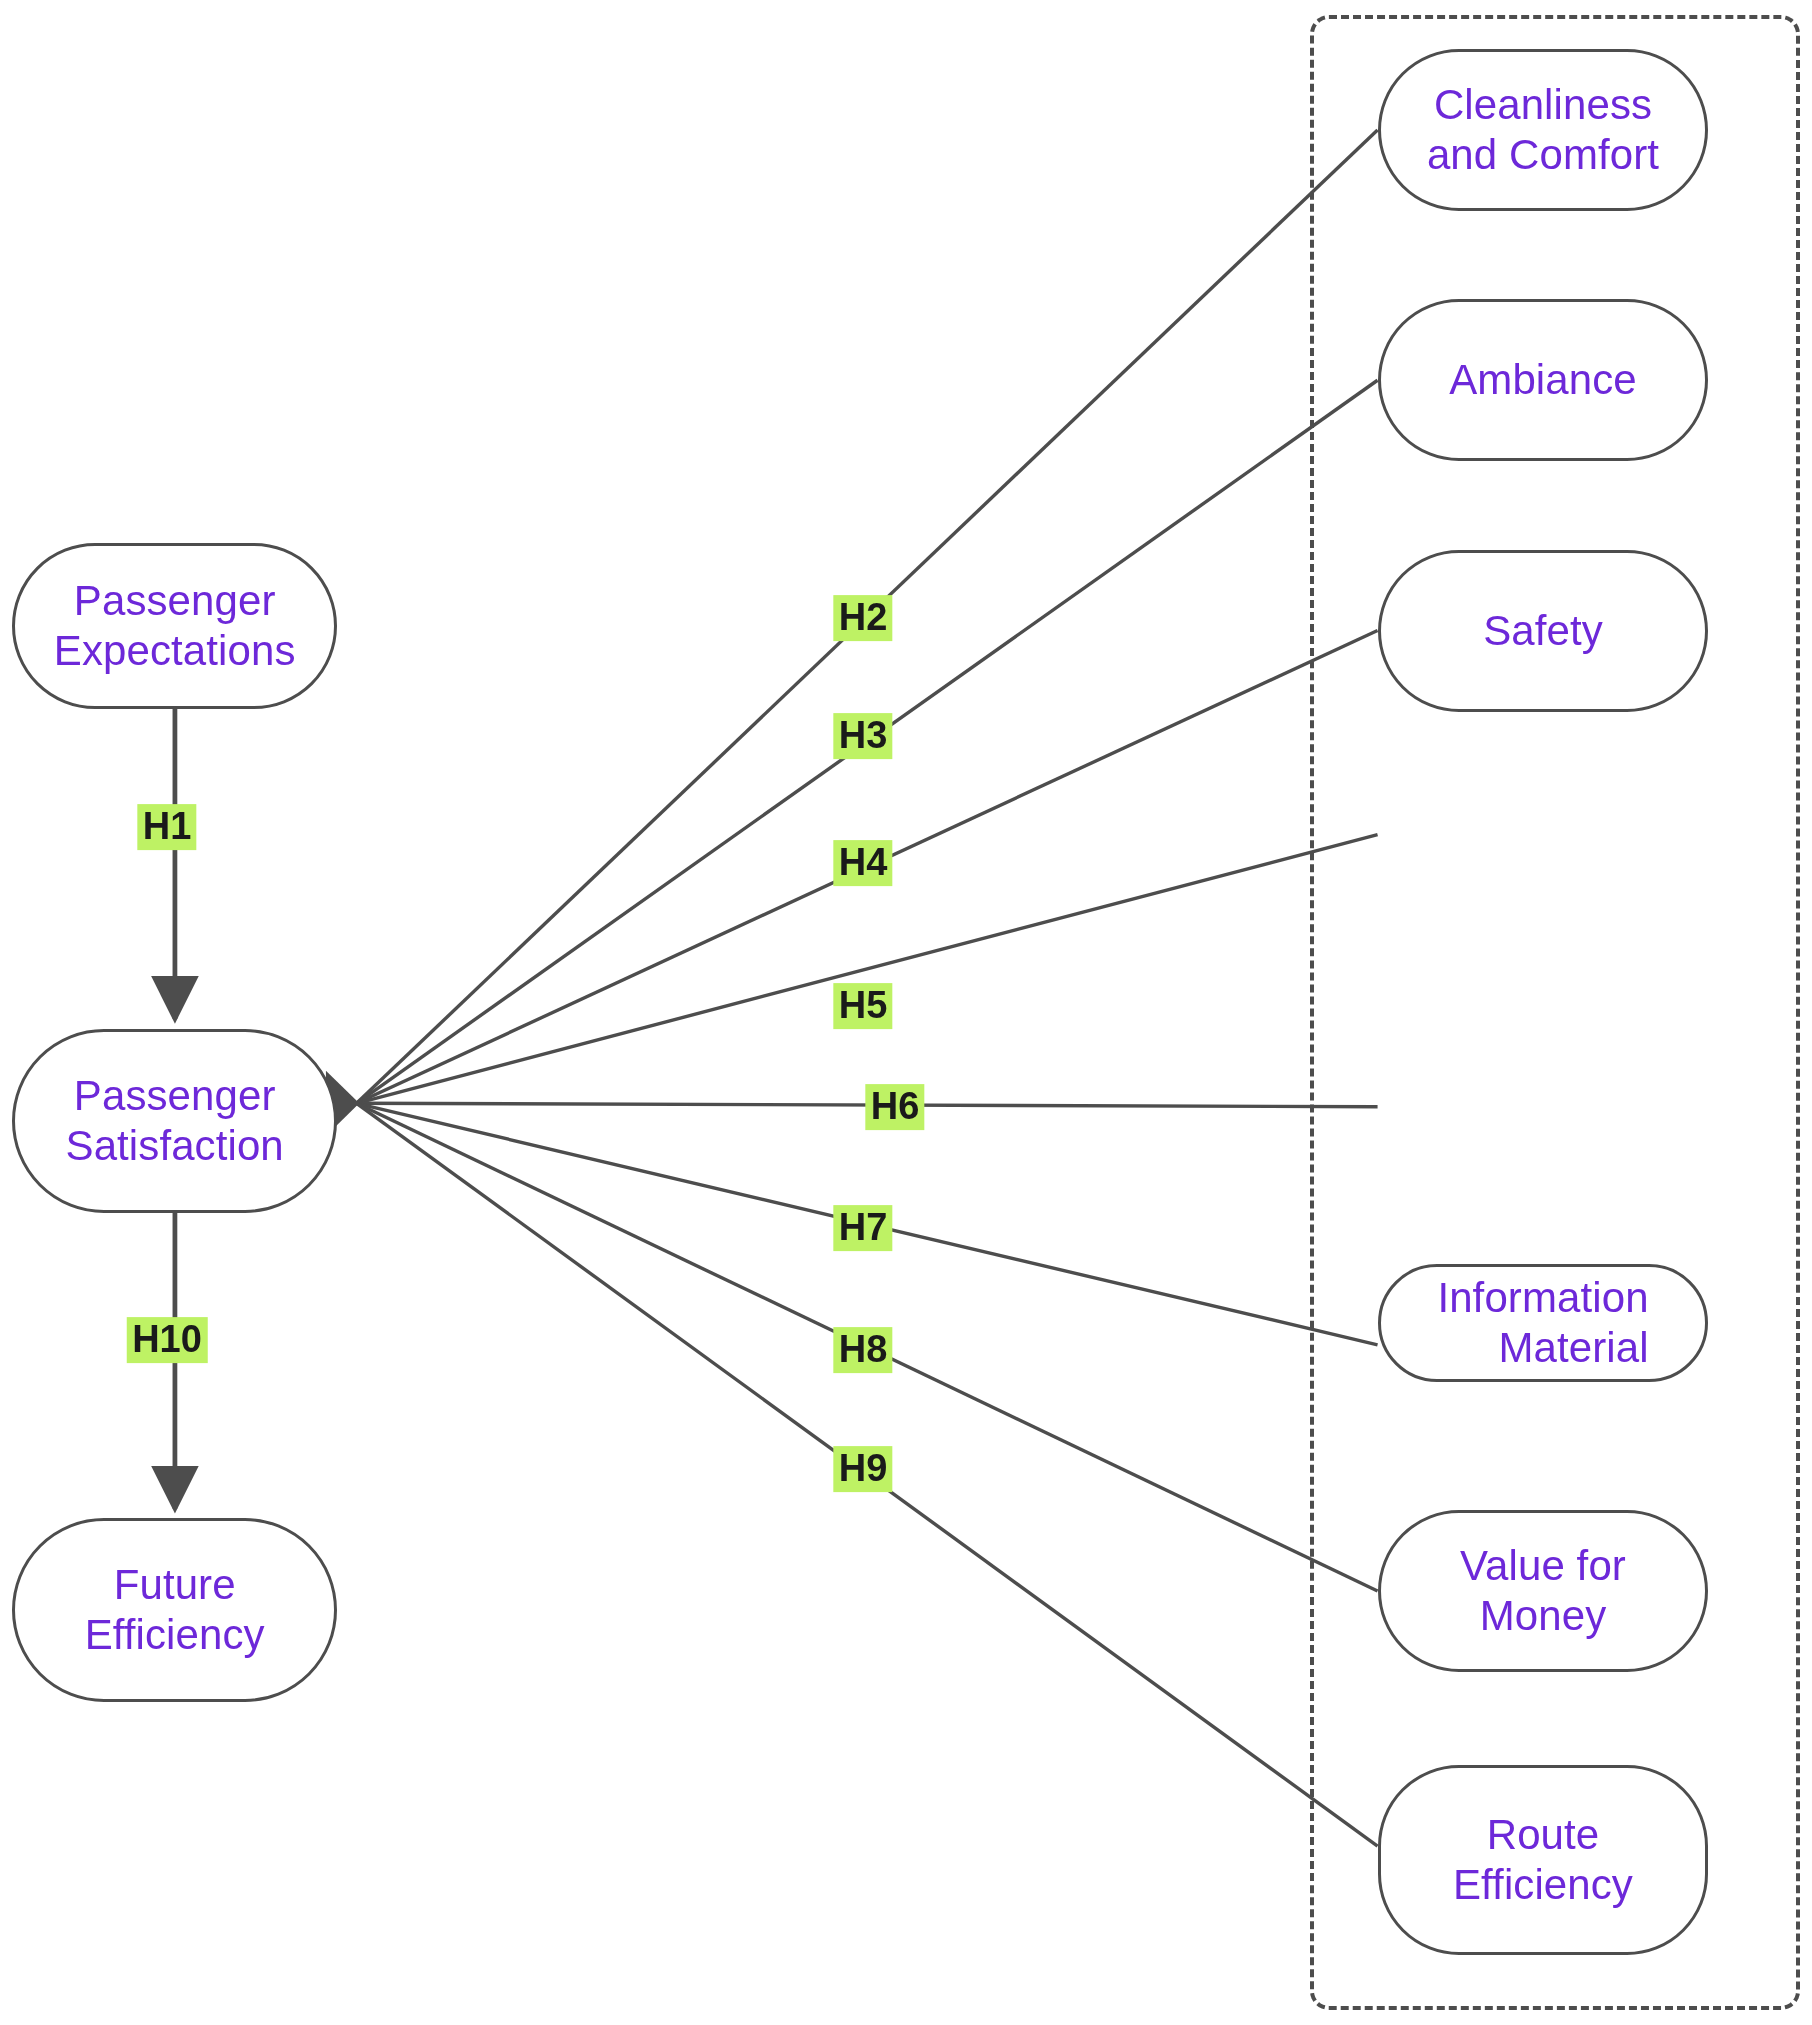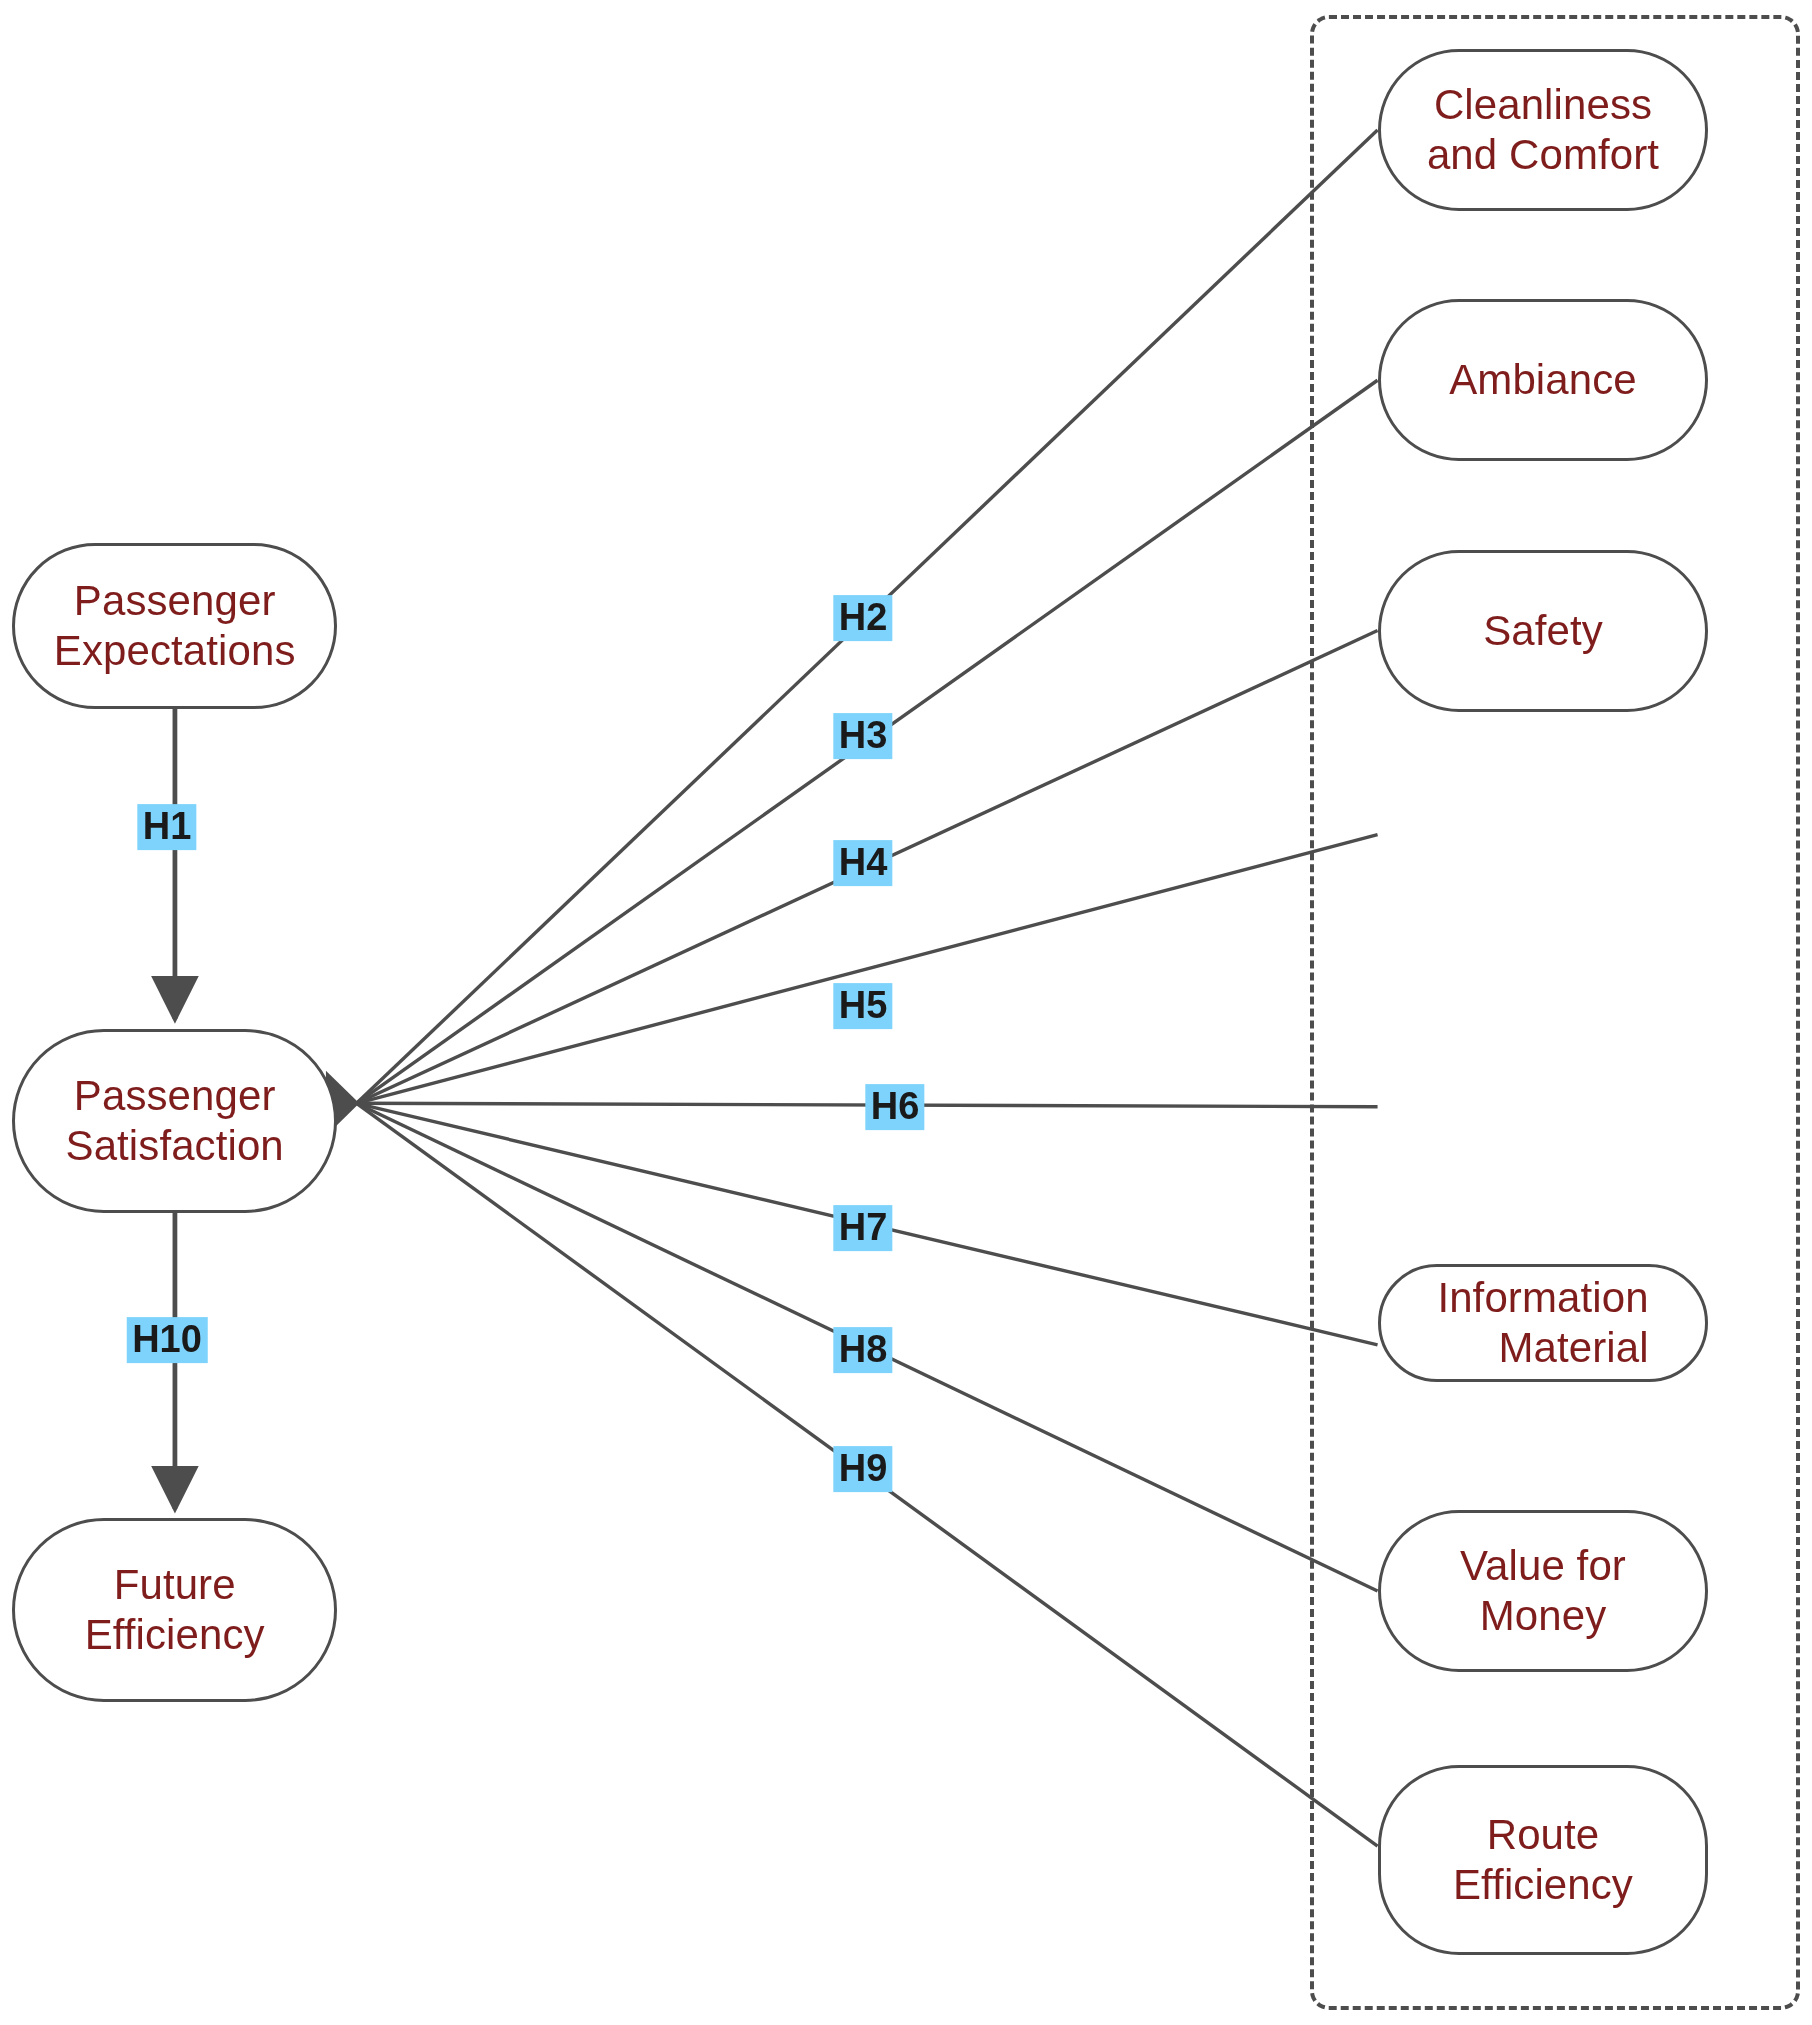--- a/index.html
+++ b/index.html
@@ -9,41 +9,41 @@
   .node{
     position:absolute;
     box-sizing:border-box;
     border:3.4px solid #4d4d4d;
     border-radius:82px;
     background:#ffffff;
     display:flex;
     align-items:center;
     justify-content:center;
     text-align:center;
-    color:#7f1d1d;
+    color:#6d28d9;
     font-size:42px;
     line-height:1.18;
     letter-spacing:0.1px;
     white-space:pre-line;
     z-index:3;
   }
   .dashed-group{
     position:absolute;
     box-sizing:border-box;
     border:4.1px dashed #4d4d4d;
     border-radius:19px;
     background:transparent;
     z-index:1;
   }
   .elabel{
     position:absolute;
     font-size:38px;
     font-weight:bold;
     color:#1a1a1a;
-    background:#7dd3fc;
+    background:#bef264;
     padding:1.4px 5.4px;
     white-space:nowrap;
     z-index:4;
     transform:translate(-50%,-50%);
   }
 </style>
 </head>
 <body>
 
 <div id="stage">

